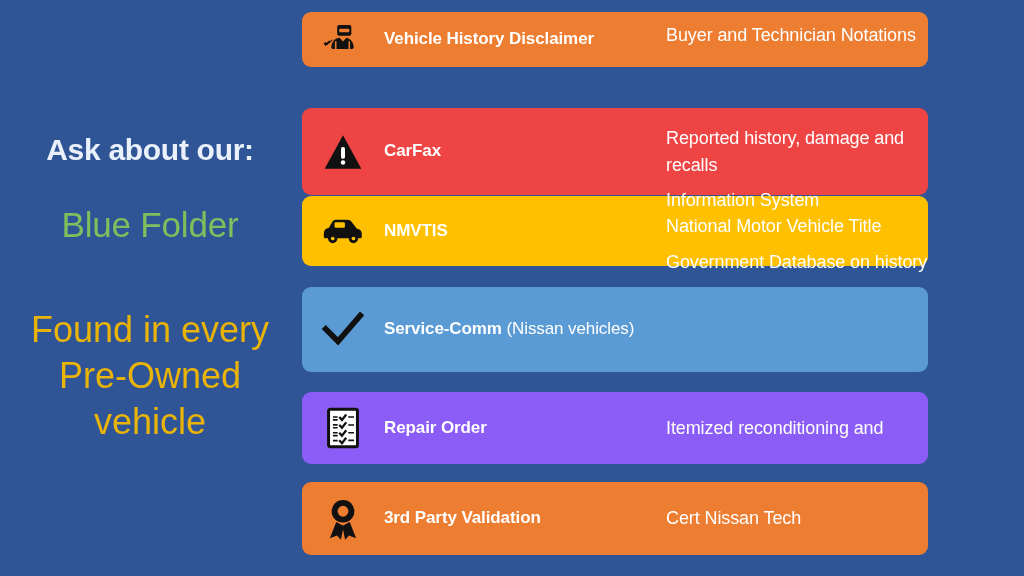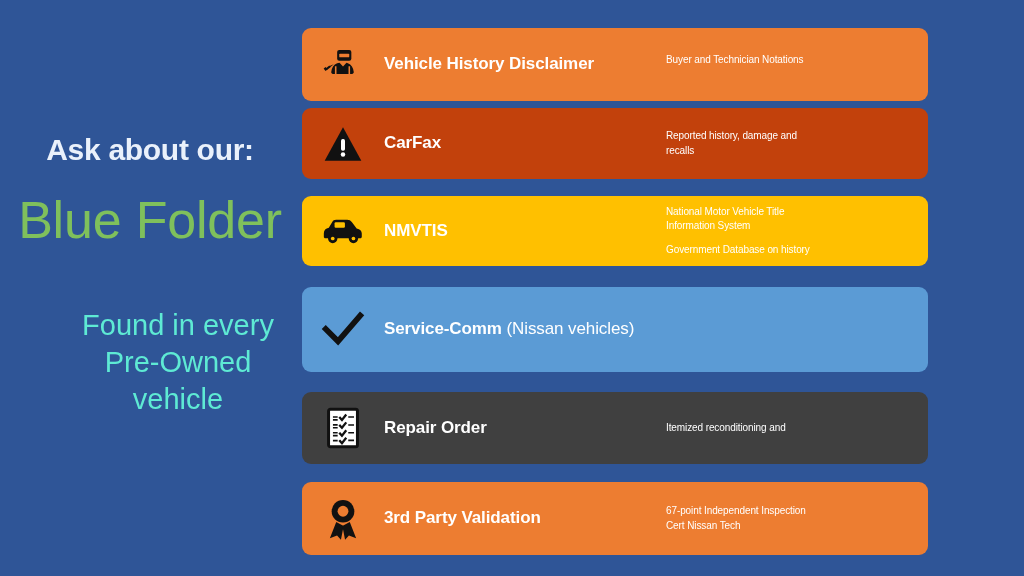--- a/index.html
+++ b/index.html
@@ -38,41 +38,40 @@
     color: #eaf1fb;
     font-size: 30px;
     font-weight: 700;
     letter-spacing: -0.3px;
     line-height: 1.1;
     white-space: nowrap;
   }
   #headline {
     position: absolute;
     left: 0;
-    top: 192px;
+    top: 206px;
     width: 300px;
     text-align: center;
     color: #7fc05c;
-    font-size: 52px;
+    font-size: 35px;
     font-weight: 400;
     letter-spacing: -0.2px;
     line-height: 1.08;
     white-space: nowrap;
   }
   #subline {
     position: absolute;
     left: 0;
     top: 307px;
     width: 300px;
     text-align: center;
-    color: #5eead4;
-    font-size: 29px;
+    color: #eab308;
+    font-size: 36px;
     font-weight: 400;
     line-height: 1.28;
-    padding-left: 28px;
   }
   #subline div { display: block; }
 
   
   #rows {
     position: absolute;
     left: 302px;
     top: 0;
     width: 626px;
     height: 576px;
@@ -106,21 +105,21 @@
     letter-spacing: -0.1px;
     padding-right: 4px;
     box-sizing: border-box;
   }
   .row-title .soft {
     font-weight: 400;
   }
   .row-desc {
     flex: 1 1 auto;
     color: #ffffff;
-    font-size: 10px;
+    font-size: 18px;
     font-weight: 400;
     line-height: 1.45;
     letter-spacing: -0.1px;
     white-space: nowrap;
   }
   .row-desc .para-gap { display: block; height: 9px; }
   .row-desc div { display: block; }
 
   
 </style>
@@ -133,37 +132,37 @@
     <div id="ask-line">Ask about our:</div>
     <div id="headline">Blue Folder</div>
     <div id="subline">
         <div>Found in every</div>
         <div>Pre-Owned</div>
         <div>vehicle</div>
       </div>
   </div>
 
   <div id="rows">
-      <div class="row" style="top: 28px; height: 73px; background: rgb(237, 125, 49);">
+      <div class="row" style="top: 12px; height: 55px; background: rgb(237, 125, 49);">
         <div class="row-icon">
           <svg width="40" height="40" viewBox="0 0 48 48" fill="currentColor">
       <rect x="17" y="6" width="17" height="13" rx="2.5"></rect>
       <rect x="19.5" y="10.5" width="12" height="4.2" rx="1" fill="#ed7d31"></rect>
       <path d="M17 22c-4.2 1.6-6.6 5-7.1 10.5-.12 1.3.8 2.3 2.1 2.3h2.3V25.6h1.9V34.8h14.4V25.6h1.9v9.2h2.3c1.3 0 2.22-1 2.1-2.3C36.4 27 34 23.6 29.8 22l-1.6-.6-4.2 4.4-4.2-4.4z"></path>
       <path d="M12.9 23.2l-4 3.1-1.3-1.6-4.4 3.4 1.5 1.9 4.4-3.4-1.1-1.4z"></path>
       <path d="M3.2 26.4l-2.4 1.9 2.2 2.9 2.5-1.9z"></path>
     </svg>
         </div>
         <div class="row-title"><span>Vehicle History Disclaimer</span></div>
         <div class="row-desc">
           <div>Buyer and Technician Notations</div>
           <span class="para-gap"></span>
         </div>
       </div>
-      <div class="row" style="top: 108px; height: 71px; background: #c2410c;">
+      <div class="row" style="top: 108px; height: 87px; background: #ef4444;">
         <div class="row-icon">
           <svg width="42" height="40" viewBox="0 0 48 48" fill="currentColor">
       <path d="M24 4 46 44H2z"></path>
       <rect x="21.6" y="18" width="4.8" height="14" rx="2" fill="#ffffff"></rect>
       <circle cx="24" cy="36.6" r="2.7" fill="#ffffff"></circle>
     </svg>
         </div>
         <div class="row-title"><span>CarFax</span></div>
         <div class="row-desc">
           <div>Reported history, damage and</div>
@@ -176,35 +175,35 @@
       <path d="M5 22c0-4 2.5-6.6 6.5-7.3L16 7.2C17 5.3 18.6 4.4 21 4.4h14.5c2.6 0 4.6 1.1 6.2 3.2l6.1 8.2c4.4.9 6.7 3 6.7 6.6v4.2c0 1.2-.9 2-2.1 2H7.1C5.9 28.6 5 27.8 5 26.6z"></path>
       <rect x="19" y="7.6" width="13.5" height="7.2" rx="1.6" fill="#ffc000"></rect>
       <circle cx="16.6" cy="28.8" r="6.1"></circle>
       <circle cx="16.6" cy="28.8" r="2.4" fill="#ffc000"></circle>
       <circle cx="43.6" cy="28.8" r="6.1"></circle>
       <circle cx="43.6" cy="28.8" r="2.4" fill="#ffc000"></circle>
     </svg>
         </div>
         <div class="row-title"><span>NMVTIS</span></div>
         <div class="row-desc">
+          <div>Information System</div>
           <div>National Motor Vehicle Title</div>
-          <div>Information System</div>
           <span class="para-gap"></span>
           <div>Government Database on history</div>
         </div>
       </div>
       <div class="row" style="top: 287px; height: 85px; background: rgb(91, 155, 213);">
         <div class="row-icon">
           <svg width="46" height="40" viewBox="0 0 48 44" fill="none" stroke="currentColor" stroke-width="6.2" stroke-linecap="square" stroke-linejoin="miter">
       <path d="M5 21 L18.5 34.5 L43 6"></path>
     </svg>
         </div>
         <div class="row-title"><span>Service-Comm</span><span class="soft"> (Nissan vehicles)</span></div>
       </div>
-      <div class="row" style="top: 392px; height: 72px; background: #404040;">
+      <div class="row" style="top: 392px; height: 72px; background: #8b5cf6;">
         <div class="row-icon">
           <svg width="34" height="42" viewBox="0 0 38 48" fill="none">
       <rect x="2.5" y="2.5" width="33" height="43" rx="2" fill="#ffffff" stroke="currentColor" stroke-width="3.4"></rect>
       <g fill="currentColor">
         <path d="M7.5 10.5h5.4v1.9H7.5zM7.5 13.8h5.4v1.9H7.5zM7.5 19.5h5.4v1.9H7.5zM7.5 22.8h5.4v1.9H7.5zM7.5 28.5h5.4v1.9H7.5zM7.5 31.8h5.4v1.9H7.5zM7.5 37.5h5.4v1.9H7.5z"></path>
       </g>
       <g stroke="currentColor" stroke-width="2.6" fill="none" stroke-linecap="square">
         <path d="M15.6 12.4l2.2 2.4 4.1-5.2"></path>
         <path d="M15.6 21.4l2.2 2.4 4.1-5.2"></path>
         <path d="M15.6 30.4l2.2 2.4 4.1-5.2"></path>
@@ -224,19 +223,18 @@
         <div class="row-icon">
           <svg width="36" height="44" viewBox="0 0 40 48" fill="currentColor">
       <circle cx="20" cy="15.4" r="12.6"></circle>
       <circle cx="20" cy="15.4" r="6.0" fill="#ed7d31"></circle>
       <path d="M12.5 27.2 5.4 45.4l8.0-3.0 4.3 4.6 3.0-15.2z"></path>
       <path d="M27.5 27.2 34.6 45.4l-8.0-3.0-4.3 4.6-3.0-15.2z"></path>
     </svg>
         </div>
         <div class="row-title"><span>3rd Party Validation</span></div>
         <div class="row-desc">
-          <div>67-point Independent  Inspection</div>
           <div>Cert Nissan Tech</div>
         </div>
       </div>
     </div>
 
 </div>
 
 </body></html>

